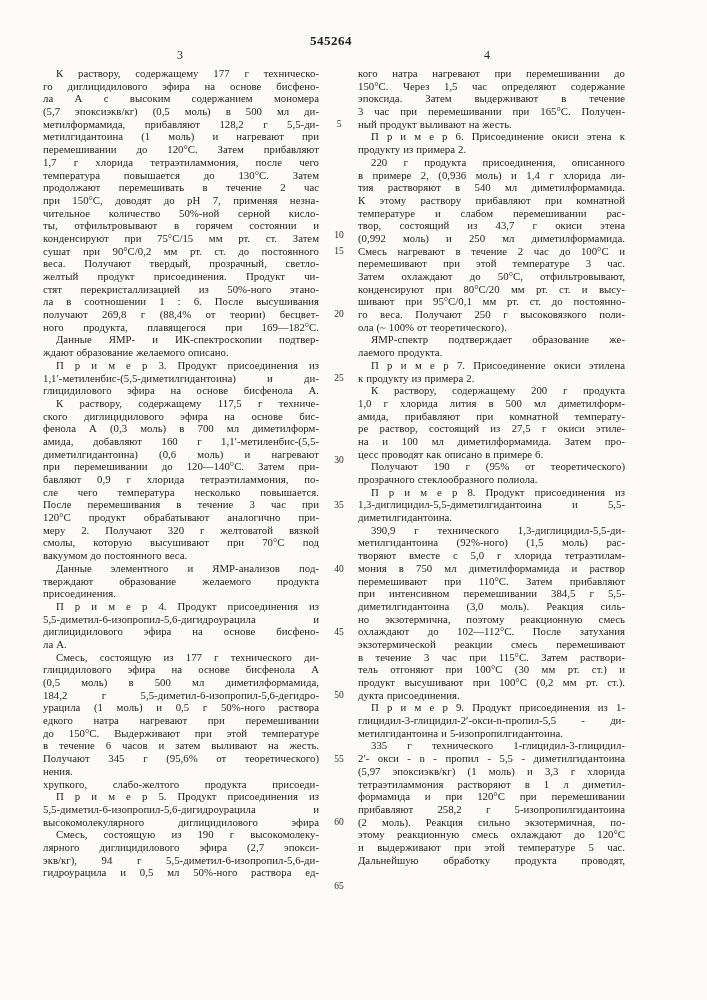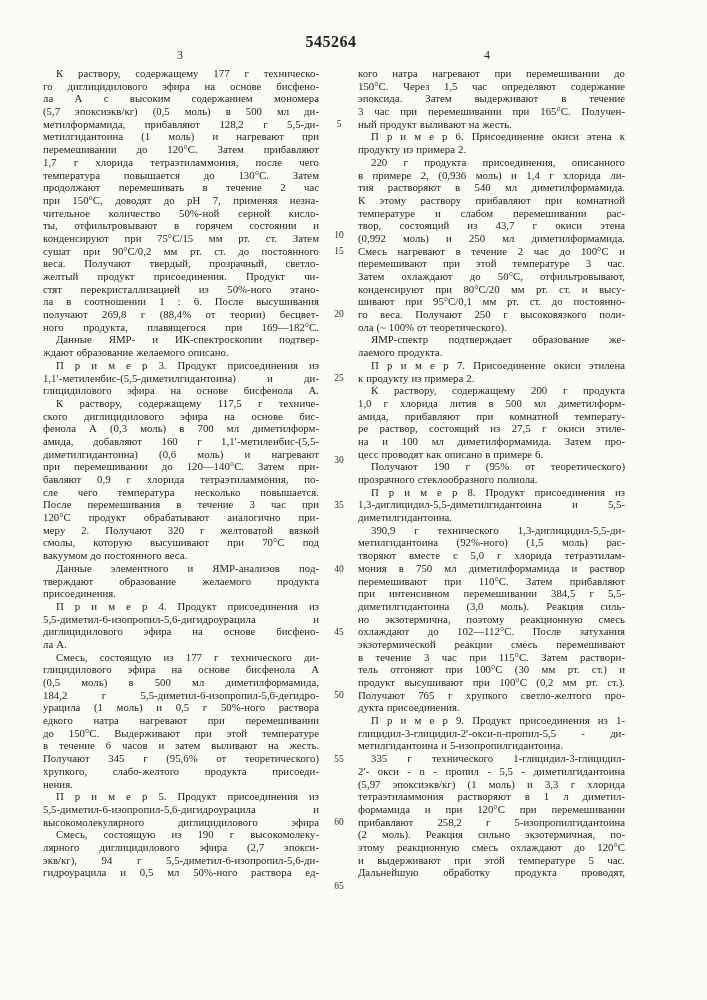--- a/index.html
+++ b/index.html
@@ -10,21 +10,21 @@
     color: #1e1e1e;
     position: relative;
     overflow: hidden;
   }
   .page { position: absolute; inset: 0; }
   .patent-number {
     position: absolute;
     top: 33px; left: 266px; width: 130px;
     text-align: center;
     font-weight: bold;
-    font-size: 16px;
+    font-size: 13px;
     letter-spacing: 0.5px;
   }
   .pageno {
     position: absolute;
     top: 48px;
     width: 20px;
     text-align: center;
     font-size: 12px;
   }
   .pageno-left  { left: 170px; }
@@ -112,22 +112,22 @@
       <div class="line end">ла А.</div>
       <div class="line indent">Смесь, состоящую из 177 г технического ди-</div>
       <div class="line">глицидилового эфира на основе бисфенола А</div>
       <div class="line">(0,5 моль) в 500 мл диметилформамида,</div>
       <div class="line">184,2 г 5,5-диметил-6-изопропил-5,6-дегидро-</div>
       <div class="line">урацила (1 моль) и 0,5 г 50%-ного раствора</div>
       <div class="line">едкого натра нагревают при перемешивании</div>
       <div class="line">до 150°С. Выдерживают при этой температуре</div>
       <div class="line">в течение 6 часов и затем выливают на жесть.</div>
       <div class="line">Получают 345 г (95,6% от теоретического)</div>
+      <div class="line end">нения.</div>
       <div class="line">хрупкого, слабо-желтого продукта присоеди-</div>
-      <div class="line end">нения.</div>
       <div class="line indent">П р и м е р 5. Продукт присоединения из</div>
       <div class="line">5,5-диметил-6-изопропил-5,6-дигидроурацила и</div>
       <div class="line">высокомолекулярного диглицидилового эфира</div>
       <div class="line indent">Смесь, состоящую из 190 г высокомолеку-</div>
       <div class="line">лярного диглицидилового эфира (2,7 эпокси-</div>
       <div class="line">экв/кг), 94 г 5,5-диметил-6-изопропил-5,6-ди-</div>
       <div class="line">гидроурацила и 0,5 мл 50%-ного раствора ед-</div>
     </div>
   <div class="col col-right">
       <div class="line">кого натра нагревают при перемешивании до</div>
@@ -172,21 +172,20 @@
       <div class="line">мония в 750 мл диметилформамида и раствор</div>
       <div class="line">перемешивают при 110°С. Затем прибавляют</div>
       <div class="line">при интенсивном перемешивании 384,5 г 5,5-</div>
       <div class="line">диметилгидантоина (3,0 моль). Реакция силь-</div>
       <div class="line">но экзотермична, поэтому реакционную смесь</div>
       <div class="line">охлаждают до 102—112°С. После затухания</div>
       <div class="line">экзотермической реакции смесь перемешивают</div>
       <div class="line">в течение 3 час при 115°С. Затем раствори-</div>
       <div class="line">тель отгоняют при 100°С (30 мм рт. ст.) и</div>
       <div class="line">продукт высушивают при 100°С (0,2 мм рт. ст.).</div>
-      <div class="line">Получают 765 г хрупкого светло-желтого про-</div>
       <div class="line end">дукта присоединения.</div>
       <div class="line indent">П р и м е р 9. Продукт присоединения из 1-</div>
       <div class="line">глицидил-3-глицидил-2′-окси-n-пропил-5,5 - ди-</div>
       <div class="line end">метилгидантоина и 5-изопропилгидантоина.</div>
       <div class="line indent">335 г технического 1-глицидил-3-глицидил-</div>
       <div class="line">2′- окси - n - пропил - 5,5 - диметилгидантоина</div>
       <div class="line">(5,97 эпоксиэкв/кг) (1 моль) и 3,3 г хлорида</div>
       <div class="line">тетраэтиламмония растворяют в 1 л диметил-</div>
       <div class="line">формамида и при 120°С при перемешивании</div>
       <div class="line">прибавляют 258,2 г 5-изопропилгидантоина</div>

